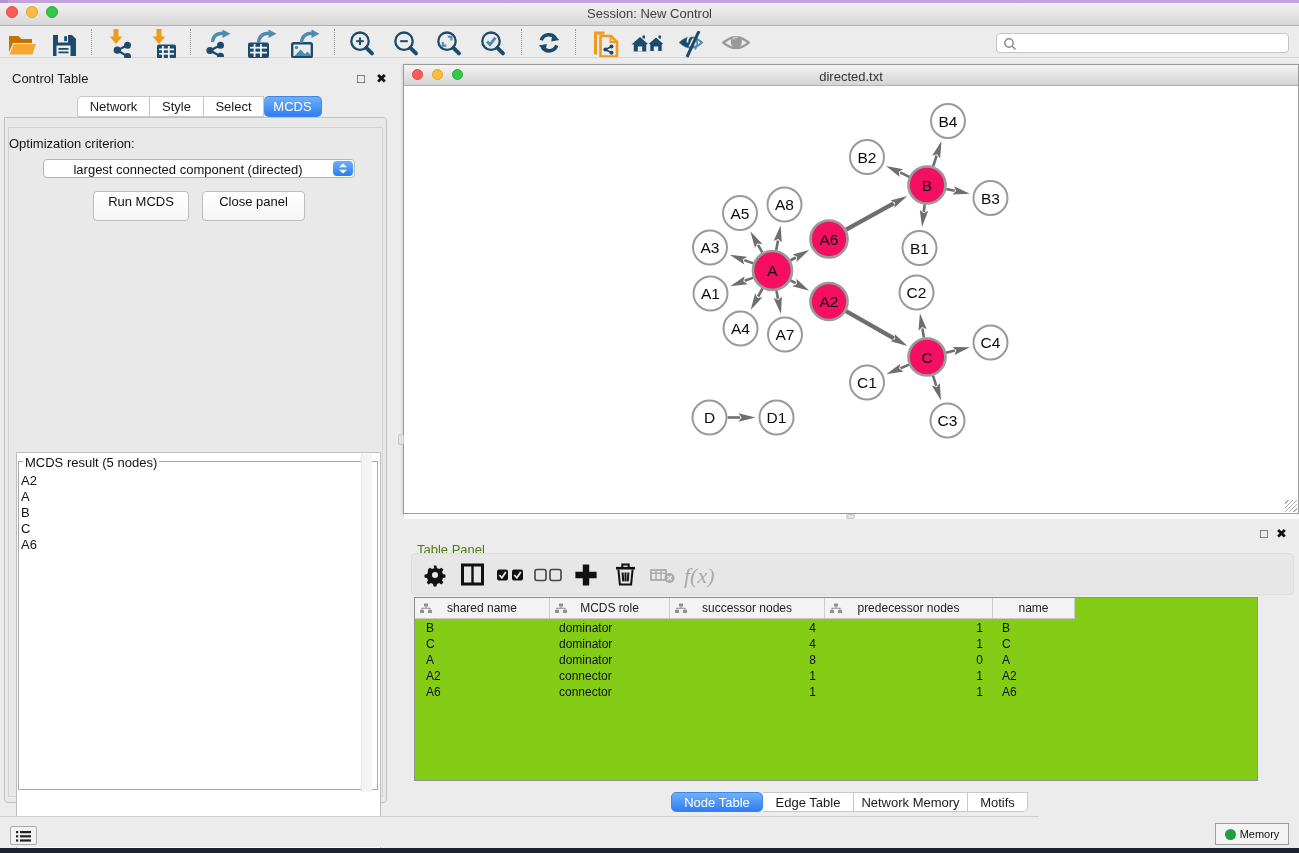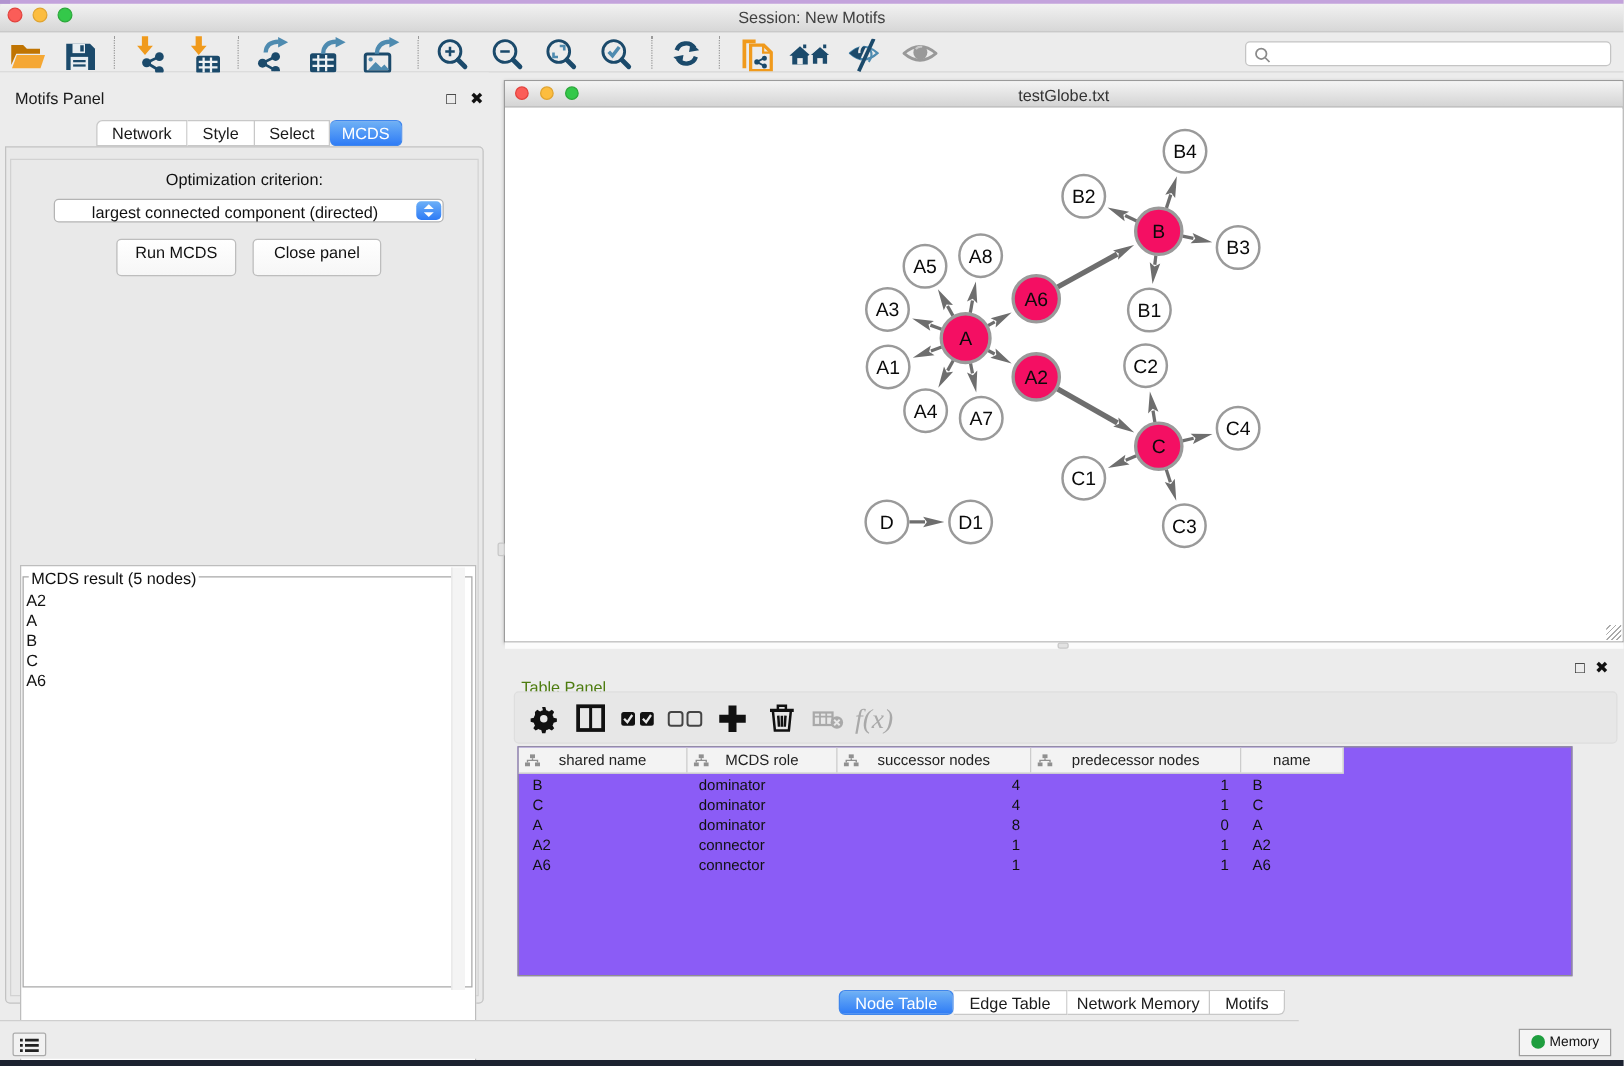--- a/index.html
+++ b/index.html
@@ -38,21 +38,21 @@
 #cpTabs { position:absolute; left:77px; top:38px; height:21px; }
 .tab { float:left; height:21px; font-size:13px; line-height:20px; text-align:center;
   background:#fff; border:1px solid #c8c8c8; border-left:none; color:#1a1a1a; }
 .tab.first { border-left:1px solid #c8c8c8; border-radius:5px 0 0 0; }
 .tab.last { border-radius:0 5px 5px 0; }
 .tab.sel { background:linear-gradient(#6fb1f5,#2f7cf6); color:#fff; border-color:#3f86ec; border-radius:5px 5px 5px 5px; }
 #cpBody { position:absolute; left:4px; top:59px; width:383px; height:686px;
   background:#e9e9e9; border:1px solid #c2c2c2; border-radius:0 4px 4px 4px; }
 #mcdsInner { position:absolute; left:3px; top:9px; width:375px; height:670px;
   border:1px solid #d2d2d2; background:#e9e9e9; }
-#optLabel { position:absolute; left:0; width:100%; top:8px; text-align:center; font-size:13px; color:#111; }
+#optLabel { position:absolute; left:0; width:100%; top:8px; font-size:13px; color:#111; }
 #combo { position:absolute; left:34px; top:31px; width:312px; height:19px;
   background:#fff; border:1px solid #b4b4b4; border-radius:4px; }
 #combo .txt { position:absolute; left:0; right:22px; top:2px; text-align:center; font-size:13px; color:#111; }
 #combo .step { position:absolute; right:1px; top:1px; width:20px; height:15px;
   background:linear-gradient(#6db0f7,#2e7bf6); border-radius:4px; }
 .btn { position:absolute; height:30px; background:linear-gradient(#ffffff,#f6f6f6);
   border:1px solid #bdbdbd; border-radius:4px; font-size:13px; color:#111;
   text-align:center; line-height:19px; }
 #runBtn { left:84px; top:63px; width:96px; }
 #closeBtn { left:193px; top:63px; width:103px; }
@@ -76,21 +76,21 @@
 #netCanvas { position:absolute; left:0; top:22px; width:894px; height:426px; background:#fff; overflow:hidden; }
 #grip { position:absolute; right:1px; bottom:1px; width:12px; height:12px;
   background:repeating-linear-gradient(135deg, transparent 0 2px, #aaa 2px 3px); }
 
 
 #tpanel { left:404px; top:520px; width:895px; height:296px; background:#ececec; }
 #tpTitle { position:absolute; left:13px; top:22px; font-size:13px; color:#4d7c0f; }
 #tToolbar { position:absolute; left:7px; top:33px; width:883px; height:42px;
   background:#e7e7e7; border:1px solid #dedede; border-radius:4px; }
 #tTable { position:absolute; left:10px; top:77px; width:844px; height:184px;
-  background:#8b5cf6; border:1px solid #8f8f8f; }
+  background:#84cc16; border:1px solid #8f8f8f; }
 #thead { position:absolute; left:0; top:0; height:21px; background:#f3f3f3; border-bottom:1px solid #c9c9c9; }
 .th { position:absolute; top:0; height:20px; border-right:1px solid #cccccc;
   font-size:12px; color:#222; text-align:center; line-height:21px; }
 .trow { position:absolute; font-size:12px; color:#111; height:16px; line-height:16px; }
 #tTabs { position:absolute; left:267px; top:272px; height:20px; }
 .btab { float:left; height:20px; font-size:13px; line-height:19px; text-align:center;
   background:#fff; border:1px solid #c8c8c8; border-left:none; color:#1a1a1a; }
 .btab.first { border-left:1px solid #c8c8c8; border-radius:0 0 0 5px; }
 .btab.last { border-radius:0 0 5px 0; }
 .btab.sel { background:linear-gradient(#6fb1f5,#2f7cf6); color:#fff; border-color:#3f86ec; border-radius:5px; }
@@ -106,21 +106,21 @@
 #memBtn .dot { display:inline-block; width:11px; height:11px; border-radius:50%;
   background:#1e9e3e; vertical-align:-2px; margin-right:4px; }
 #deskBot { left:0; top:848px; width:1299px; height:5px; background:#1c2230; }
 </style>
 </head>
 <body>
 <div class="abs" id="titlebar">
   <div class="tl" id="tl-r"></div>
     <div class="tl" id="tl-y"></div>
     <div class="tl" id="tl-g"></div>
-  <div class="t">Session: New Motifs</div>
+  <div class="t">Session: New Control</div>
 </div>
 <div class="abs" id="deskTop"></div>
 
 <div class="abs" id="toolbar">
 <svg class="abs" style="left:7px;top:2px" width="30" height="28" viewBox="0 0 30 28">
       <path d="M2 7 h9.5 l3 3 H25 v4 H6 l-4 9 z" fill="#c07402"></path>
 <path d="M6.5 15 H29 l-3.6 10.5 H2.6 z" fill="#f5a733"></path>
     </svg>
 <svg class="abs" style="left:51px;top:2px" width="26" height="28" viewBox="0 0 26 28">
       <path d="M2 6 h19 l4 4 v17 H2 z" fill="#1b4a6b"></path>
@@ -259,21 +259,21 @@
   <div class="tsep" style="left:575px"></div>
   <div id="search">
       <svg width="14" height="14" viewBox="0 0 14 14">
         <circle cx="6" cy="6" r="4.2" fill="none" stroke="#8a8a8a" stroke-width="1.4"></circle>
         <line x1="9.2" y1="9.2" x2="12.6" y2="12.6" stroke="#8a8a8a" stroke-width="1.4"></line>
       </svg>
     </div>
 </div>
 
 <div class="abs" id="cpanel">
-  <div id="cpTitle">Motifs Panel</div>
+  <div id="cpTitle">Control Table</div>
   <div class="winbtn" style="left:357px">□</div>
   <div class="winbtn" style="left:376px">✖</div>
   <div id="cpTabs">
     <div class="tab first" style="width:73px">Network</div>
       <div class="tab" style="width:54px">Style</div>
       <div class="tab" style="width:60px">Select</div>
       <div class="tab sel last" style="width:58px">MCDS</div>
   </div>
   <div id="cpBody">
     <div id="mcdsInner">
@@ -295,21 +295,21 @@
       </div>
     </div>
   </div>
 </div>
 
 <div class="abs" id="netwin">
   <div id="netTitle">
     <div class="tl2" style="left:8px;background:#fb5d58;border:1px solid #e2433e"></div>
     <div class="tl2" style="left:28px;background:#fcbd3f;border:1px solid #e0a430"></div>
     <div class="tl2" style="left:48px;background:#34c84a;border:1px solid #2ca83b"></div>
-    <div class="t">testGlobe.txt</div>
+    <div class="t">directed.txt</div>
   </div>
   <div id="netCanvas">
     <svg width="893" height="427" viewBox="0 0 893 427" style="position:absolute;left:1px;top:0">
 <line x1="348.3" y1="190.6" x2="339.7" y2="193.8" stroke="#6e6e6e" stroke-width="2.6"></line>
 <polygon points="325.2,199.2 339.7,189.3 338.3,194.3 342.6,197.2" fill="#6e6e6e"></polygon>
 <line x1="348.3" y1="176.4" x2="339.3" y2="173.1" stroke="#6e6e6e" stroke-width="2.6"></line>
 <polygon points="324.7,167.8 342.1,169.7 337.8,172.6 339.2,177.6" fill="#6e6e6e"></polygon>
 <line x1="357.4" y1="165.7" x2="353.0" y2="157.8" stroke="#6e6e6e" stroke-width="2.6"></line>
 <polygon points="345.3,144.3 357.4,157.0 352.2,156.5 350.0,161.1" fill="#6e6e6e"></polygon>
 <line x1="371.2" y1="163.3" x2="373.0" y2="153.4" stroke="#6e6e6e" stroke-width="2.6"></line>

